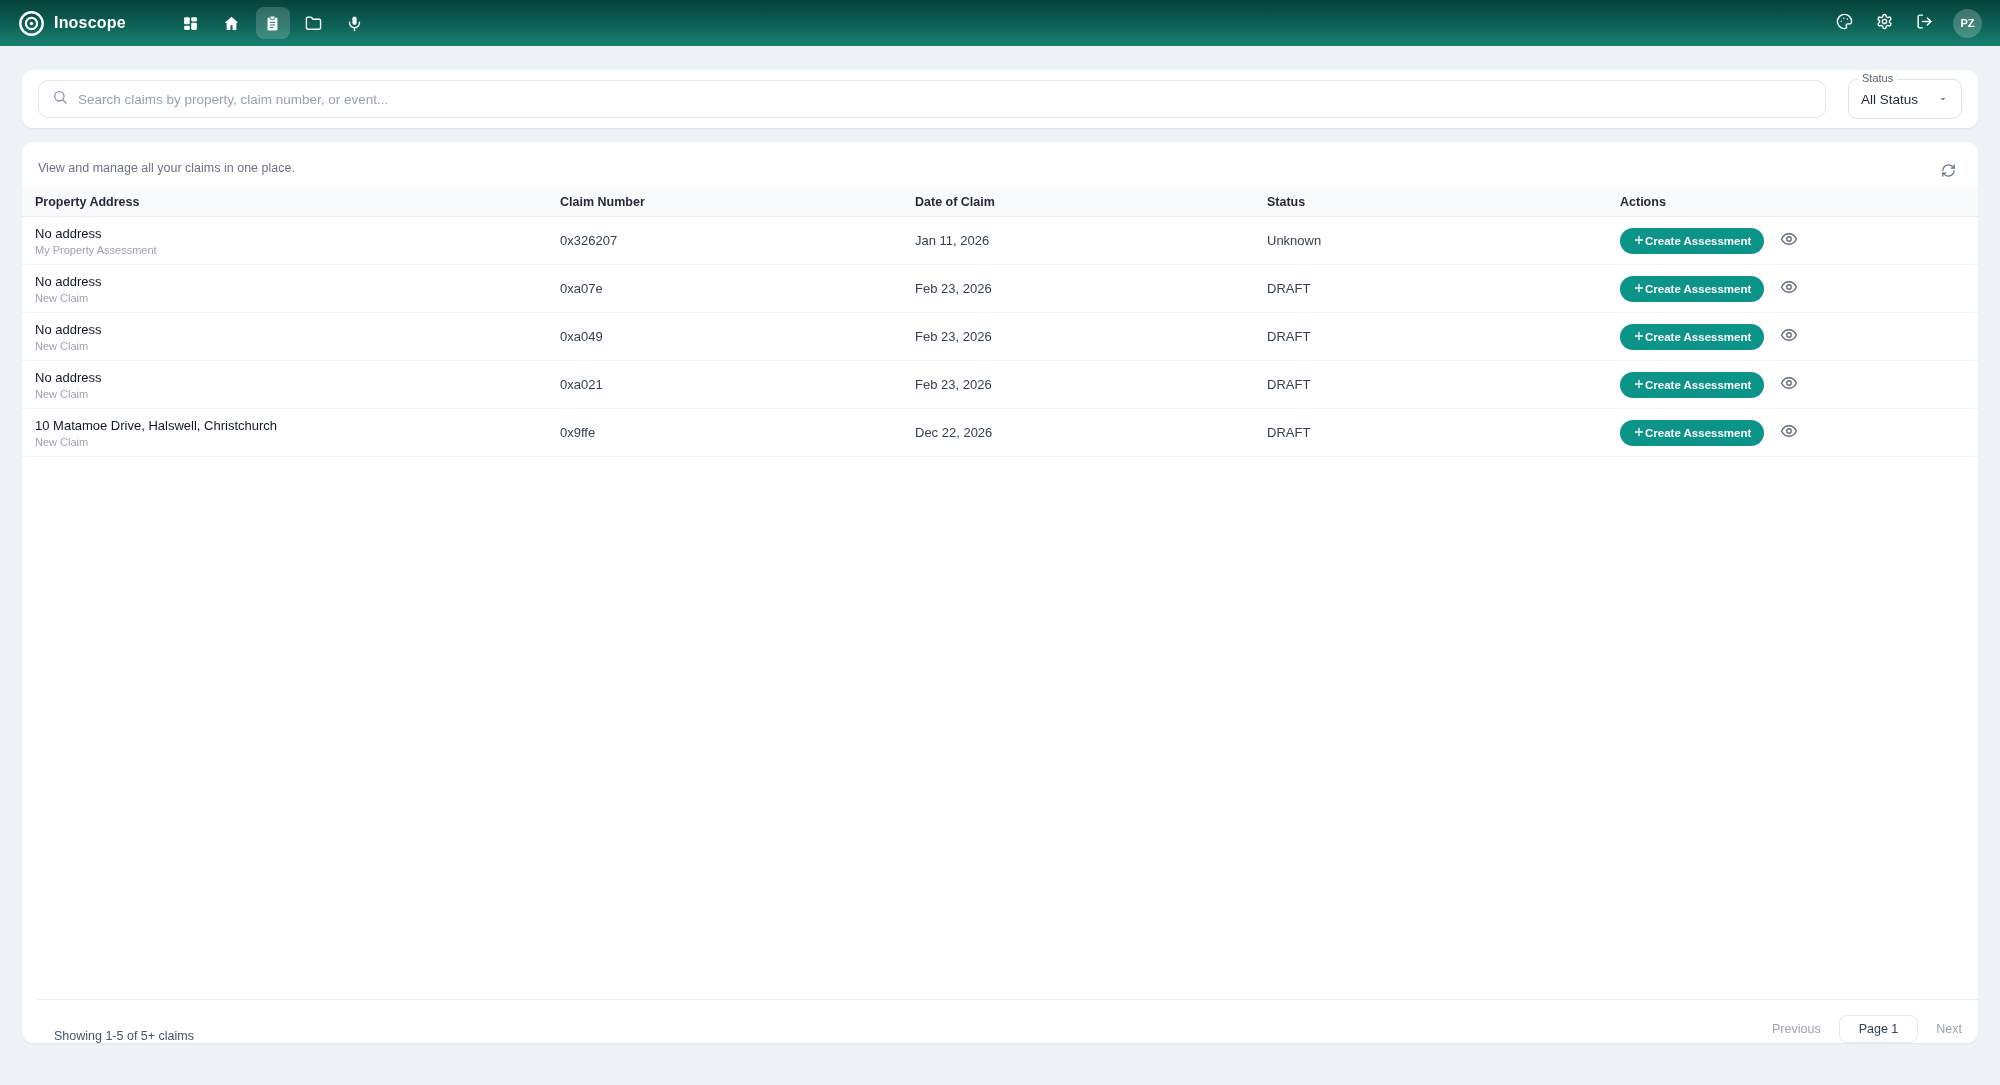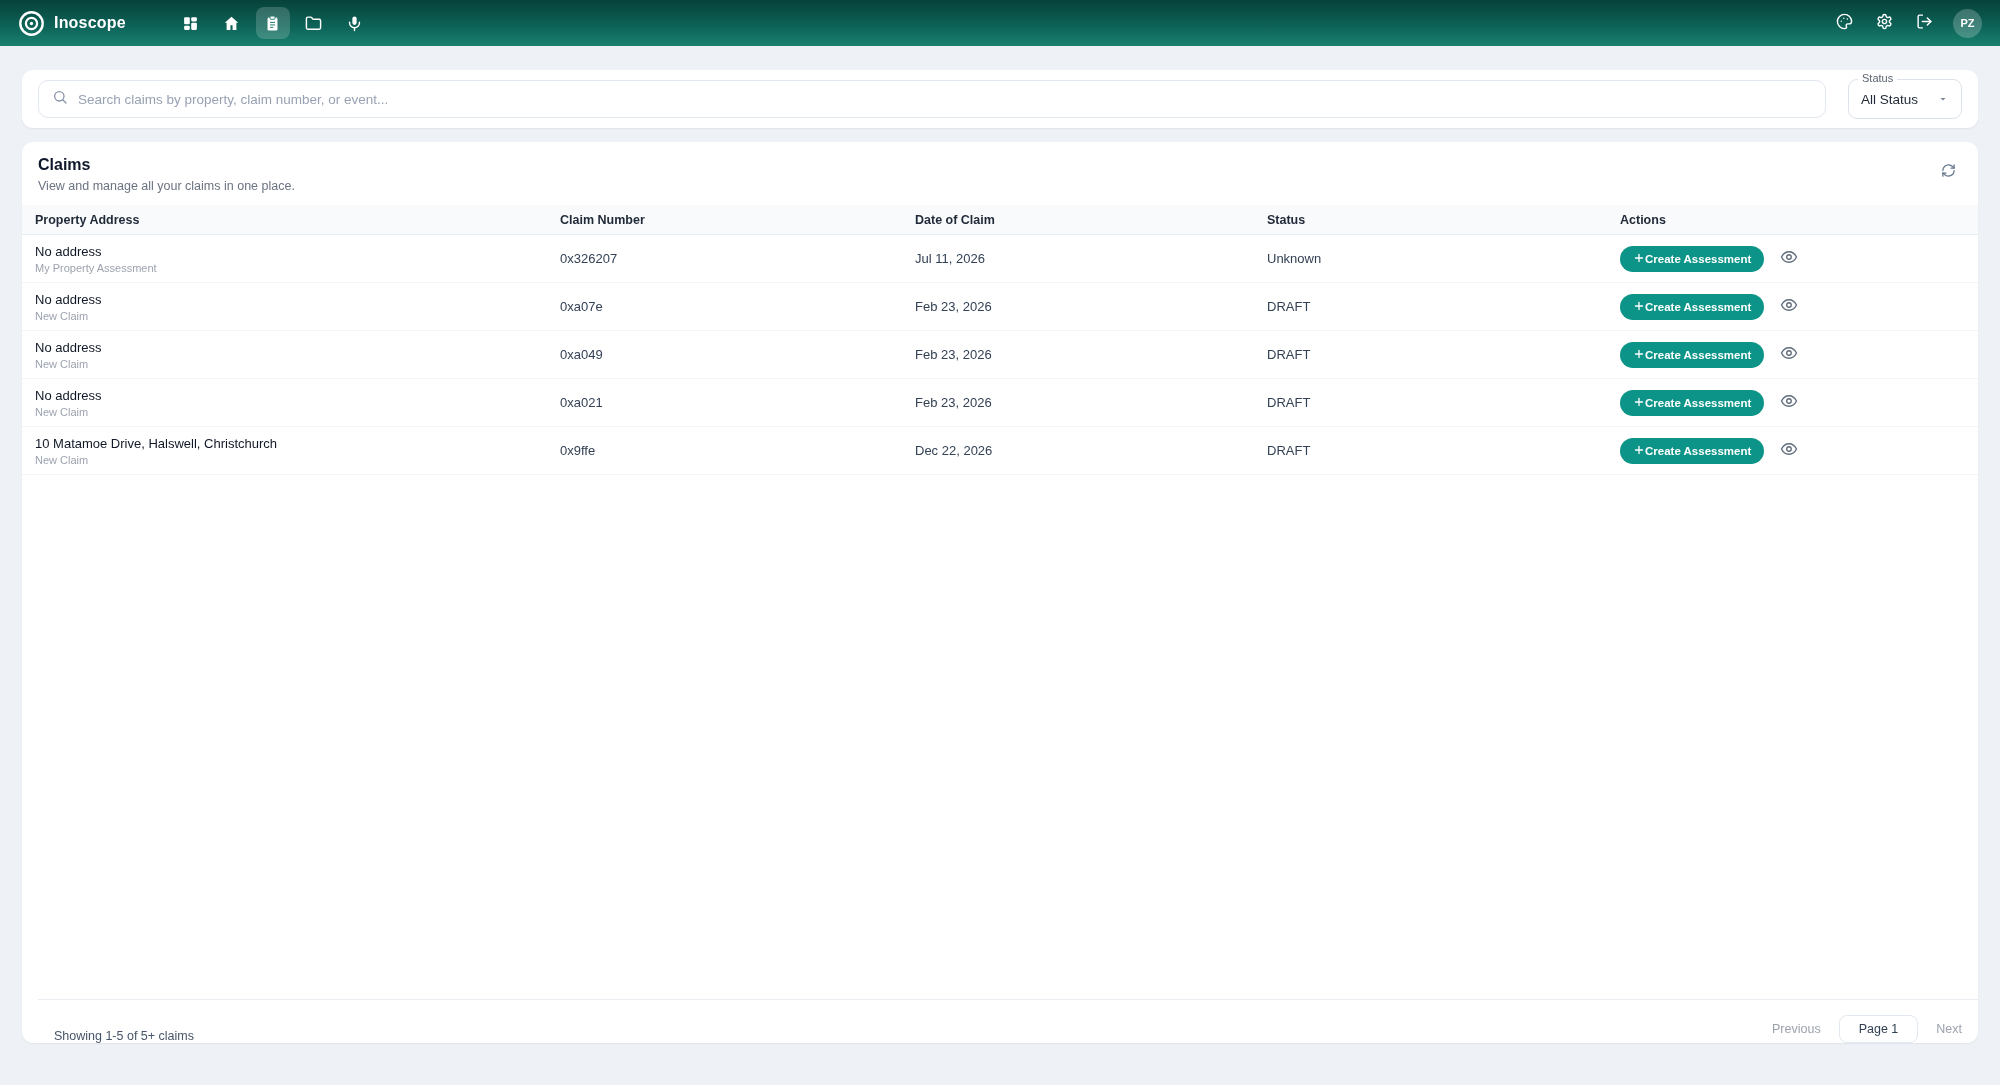--- a/index.html
+++ b/index.html
@@ -257,21 +257,20 @@
     <span class="caret">
       <svg width="12" height="12" viewBox="0 0 24 24" fill="currentColor">
           <path d="M7 10l5 5 5-5z"></path>
         </svg>
     </span>
   </div>
 </section>
 
 <section class="claims-card">
   <div class="card-head">
-    <div class="card-title">Claims</div>
     <div class="card-subtitle">View and manage all your claims in one place.</div>
     <button class="refresh-btn">
       <span>
         <svg width="15" height="15" viewBox="0 0 24 24" fill="none" stroke="currentColor" stroke-width="2" stroke-linecap="round" stroke-linejoin="round">
           <path d="M3 12a9 9 0 0 1 9-9 9.75 9.75 0 0 1 6.74 2.74L21 8"></path>
           <path d="M21 3v5h-5"></path>
           <path d="M21 12a9 9 0 0 1-9 9 9.75 9.75 0 0 1-6.74-2.74L3 16"></path>
           <path d="M8 16H3v5"></path>
         </svg>
       </span>
@@ -285,21 +284,21 @@
     <div class="th">Status</div>
     <div class="th">Actions</div>
   </div>
 
   <div class="grid-row trow">
     <div class="td">
       <div class="addr">No address</div>
       <div class="sub">My Property Assessment</div>
     </div>
     <div class="td">0x326207</div>
-    <div class="td">Jul 11, 2026</div>
+    <div class="td">Jan 11, 2026</div>
     <div class="td">Unknown</div>
     <div class="td td-actions">
       <button class="create-btn">
         <span>
           <svg width="12" height="12" viewBox="0 0 24 24" fill="none" stroke="#fff" stroke-width="2.6" stroke-linecap="round">
               <line x1="12" y1="5" x2="12" y2="19"></line>
               <line x1="5" y1="12" x2="19" y2="12"></line>
             </svg>
         </span>
         <span>Create Assessment</span>

